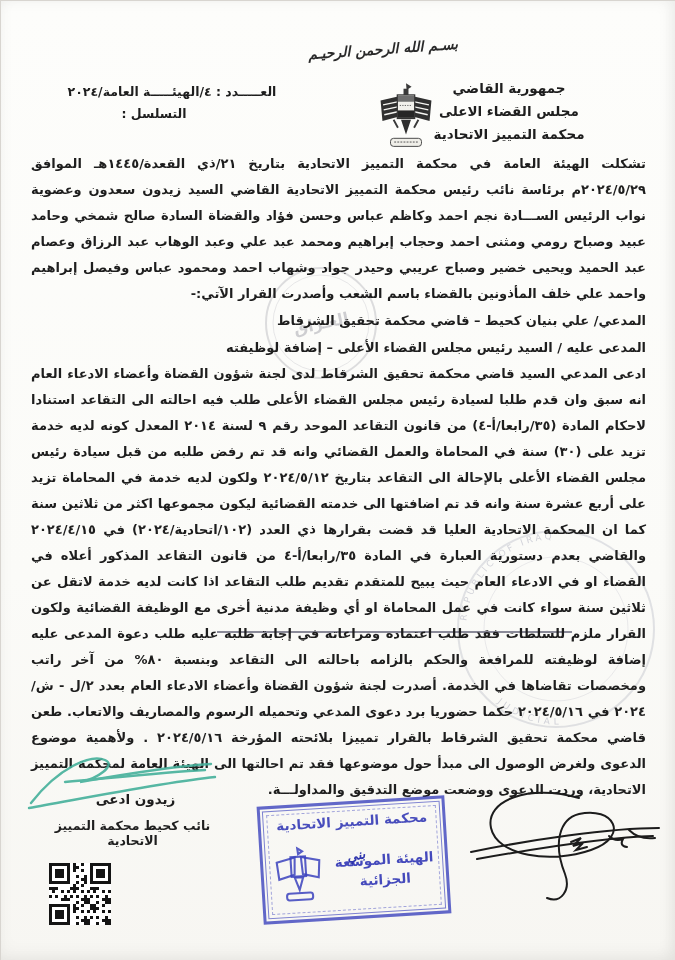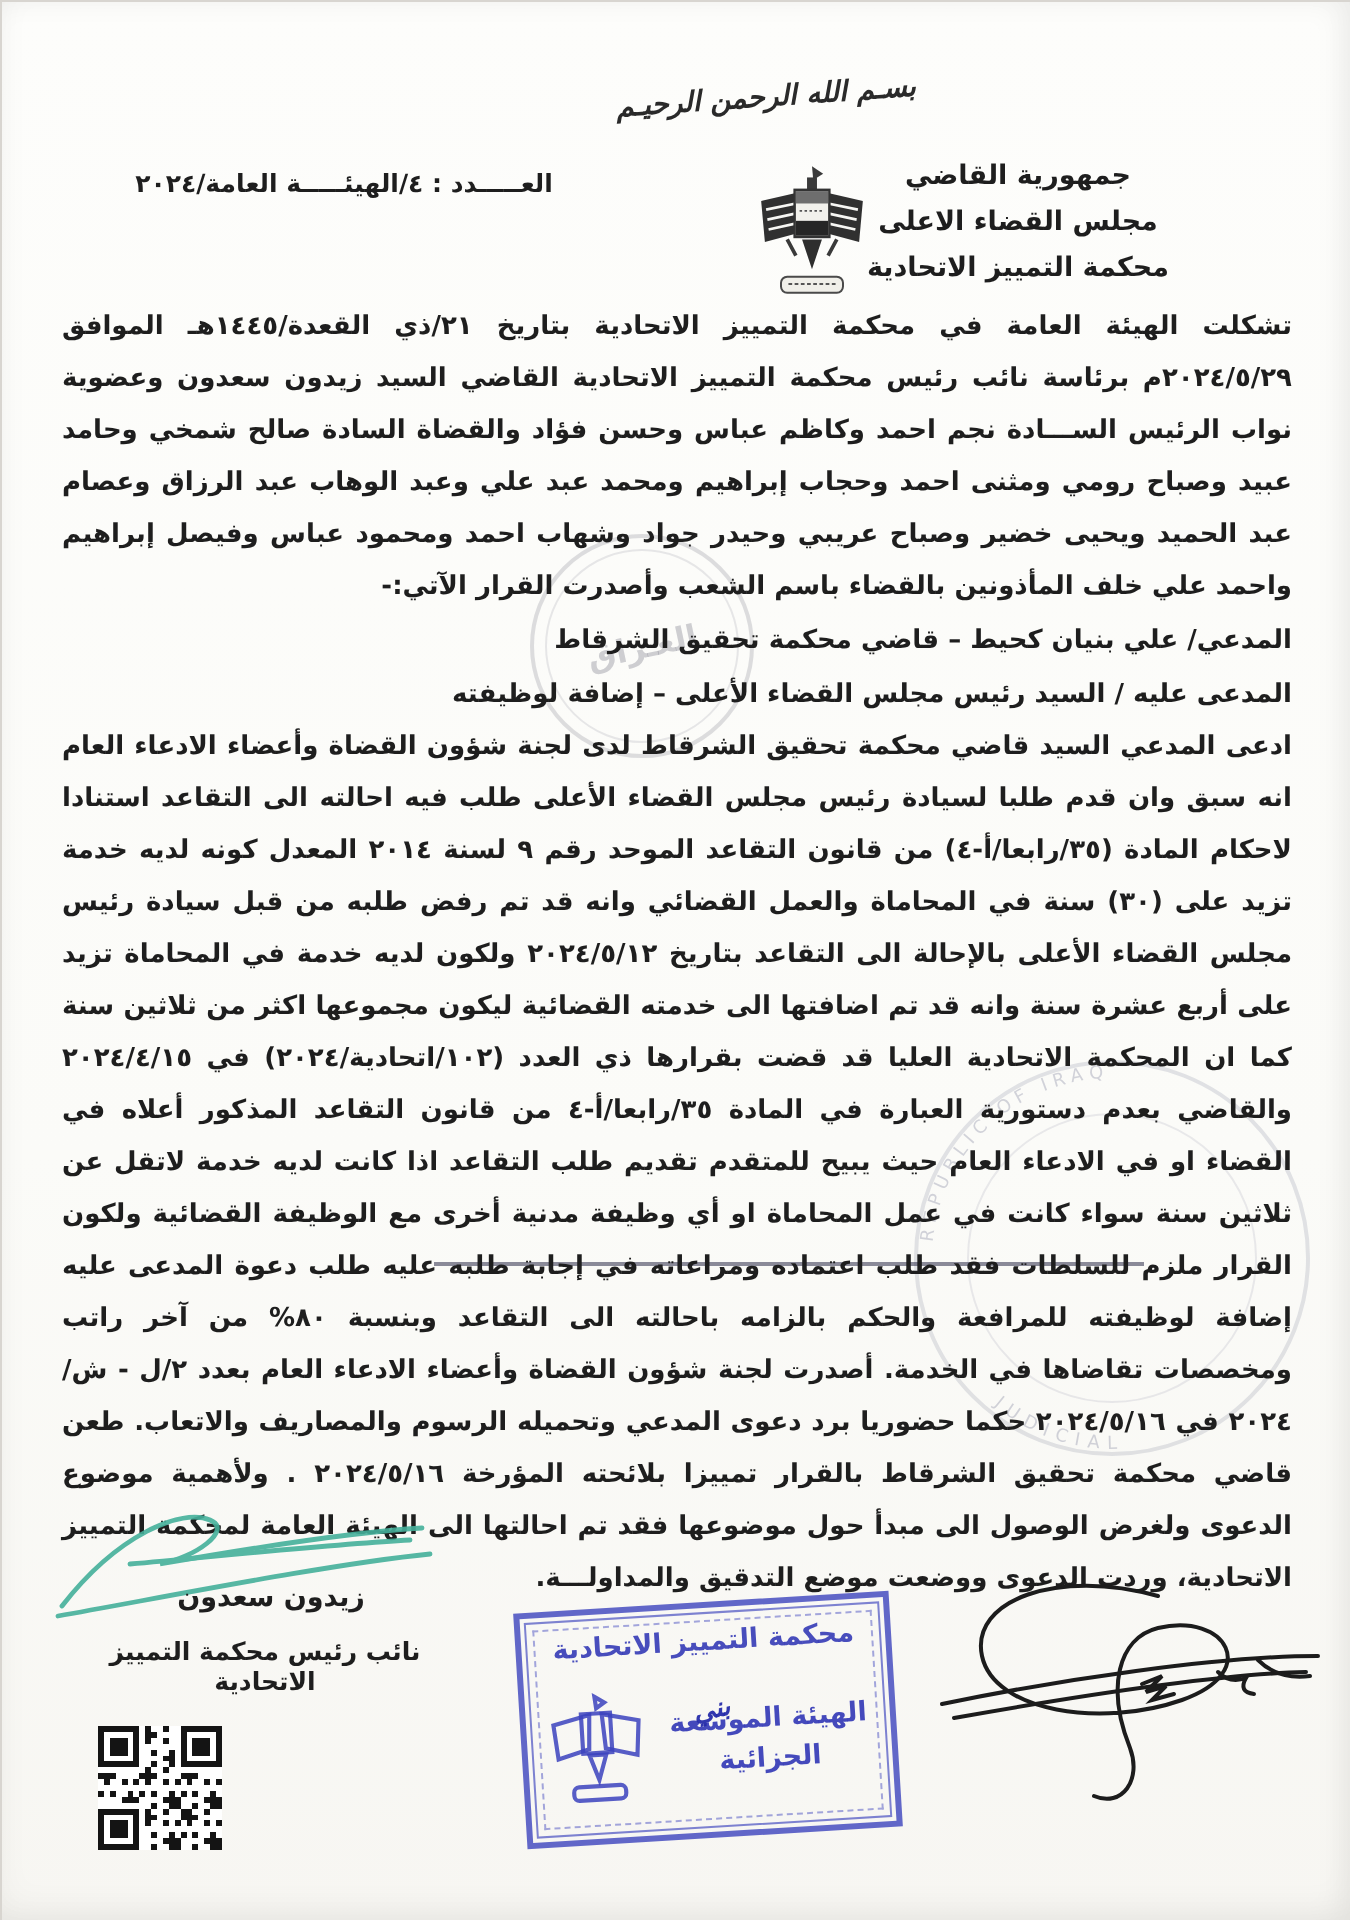--- a/index.html
+++ b/index.html
@@ -97,38 +97,39 @@
     <rect x="37" y="47" width="26" height="12" fill="#262626"></rect>
     <line x1="40" y1="39" x2="60" y2="39" stroke="#555" stroke-width="1.4" stroke-dasharray="2 2"></line>
     <path d="M42 62 L58 62 L50 86 Z" fill="#2e2e2e"></path>
     <path d="M30 62 L37 75 M70 62 L63 75" stroke="#3a3a3a" stroke-width="3" fill="none"></path>
     <rect x="25" y="92" width="50" height="13" rx="5" fill="#f0efe9" stroke="#4a4a4a" stroke-width="1.6"></rect>
     <line x1="31" y1="98" x2="69" y2="98" stroke="#555" stroke-width="1.6" stroke-dasharray="3 2"></line>
   </svg>
 
   <div class="abs docnum-block">
     <div>العـــــدد : ٤/الهيئـــــة العامة/٢٠٢٤</div>
+    <div class="serial">التسلسل :</div>
   </div>
 
   <div class="abs bodytext">
     <p>تشكلت الهيئة العامة في محكمة التمييز الاتحادية بتاريخ ٢١/ذي القعدة/١٤٤٥هـ الموافق ٢٠٢٤/٥/٢٩م برئاسة نائب رئيس محكمة التمييز الاتحادية القاضي السيد زيدون سعدون وعضوية نواب الرئيس الســـادة نجم احمد وكاظم عباس وحسن فؤاد والقضاة السادة صالح شمخي وحامد عبيد وصباح رومي ومثنى احمد وحجاب إبراهيم ومحمد عبد علي وعبد الوهاب عبد الرزاق وعصام عبد الحميد ويحيى خضير وصباح عريبي وحيدر جواد وشهاب احمد ومحمود عباس وفيصل إبراهيم واحمد علي خلف المأذونين بالقضاء باسم الشعب وأصدرت القرار الآتي:-</p>
     <div class="party-line">المدعي/ علي بنيان كحيط – قاضي محكمة تحقيق الشرقاط</div>
     <div class="party-line">المدعى عليه / السيد رئيس مجلس القضاء الأعلى – إضافة لوظيفته</div>
     <p class="claim"><span>ادعى المدعي السيد قاضي محكمة تحقيق الشرقاط لدى لجنة شؤون القضاة وأعضاء الادعاء العام انه سبق وان قدم طلبا لسيادة رئيس مجلس القضاء الأعلى طلب فيه احالته الى التقاعد استنادا لاحكام المادة (٣٥/رابعا/أ-٤) من قانون التقاعد الموحد رقم ٩ لسنة ٢٠١٤ المعدل كونه لديه خدمة تزيد على (٣٠) سنة في المحاماة والعمل القضائي وانه قد تم رفض طلبه من قبل سيادة رئيس مجلس القضاء الأعلى بالإحالة الى التقاعد بتاريخ ٢٠٢٤/٥/١٢ ولكون لديه خدمة في المحاماة تزيد على أربع عشرة سنة وانه قد تم اضافتها الى خدمته القضائية ليكون مجموعها اكثر من ثلاثين سنة كما ان المحكمة الاتحادية العليا قد قضت بقرارها ذي العدد (١٠٢/اتحادية/٢٠٢٤) في ٢٠٢٤/٤/١٥ والقاضي بعدم دستورية العبارة في المادة ٣٥/رابعا/أ-٤ من قانون التقاعد المذكور أعلاه في القضاء او في الادعاء العام حيث يبيح للمتقدم تقديم طلب التقاعد اذا كانت لديه خدمة لاتقل عن ثلاثين سنة </span><span class="u-underline">سواء كانت في عمل المحاماة او أي وظيفة مدنية أخرى</span><span> مع الوظيفة القضائية ولكون القرار ملزم للسلطات فقد طلب اعتماده ومراعاته في إجابة طلبه عليه طلب دعوة المدعى عليه إضافة لوظيفته للمرافعة والحكم بالزامه باحالته الى التقاعد وبنسبة ٨٠% من آخر راتب ومخصصات تقاضاها في الخدمة. أصدرت لجنة شؤون القضاة وأعضاء الادعاء العام بعدد ٢/ل - ش/٢٠٢٤ في ٢٠٢٤/٥/١٦ حكما حضوريا برد دعوى المدعي وتحميله الرسوم والمصاريف والاتعاب. طعن قاضي محكمة تحقيق الشرقاط بالقرار تمييزا بلائحته المؤرخة ٢٠٢٤/٥/١٦ . ولأهمية موضوع الدعوى ولغرض الوصول الى مبدأ حول موضوعها فقد تم احالتها الى الهيئة العامة لمحكمة التمييز الاتحادية، وردت الدعوى ووضعت موضع التدقيق والمداولـــة.</span></p>
   </div>
 
   <svg class="abs sig-green" viewBox="0 0 195 62" aria-hidden="true">
     <g fill="none" stroke="#45b09b" stroke-width="2.4" stroke-linecap="round" opacity=".9">
       <path d="M6 54 C34 18 66 5 80 11 C92 16 72 30 55 33 C95 26 150 17 186 15"></path>
       <path d="M40 33 C85 29 142 23 180 21"></path>
       <path d="M4 59 C55 50 140 33 190 28"></path>
     </g>
   </svg>
-  <div class="abs sig-name">زيدون سعدون</div>
-  <div class="abs sig-title">نائب رئيس محكمة التمييز الاتحادية</div>
+  <div class="abs sig-name">زيدون ادعى</div>
+  <div class="abs sig-title">نائب كحيط محكمة التمييز الاتحادية</div>
 
   <svg class="abs qr" viewBox="0 0 63 63" shape-rendering="crispEdges" aria-hidden="true">
     <rect x="0" y="0" width="63" height="63" fill="#ffffff"></rect>
     <g fill="#141414">
       <rect x="0" y="0" width="21" height="21"></rect>
         <rect x="42" y="0" width="21" height="21"></rect>
         <rect x="0" y="42" width="21" height="21"></rect>
     </g>
     <g fill="#ffffff">
       <rect x="3" y="3" width="15" height="15"></rect>

